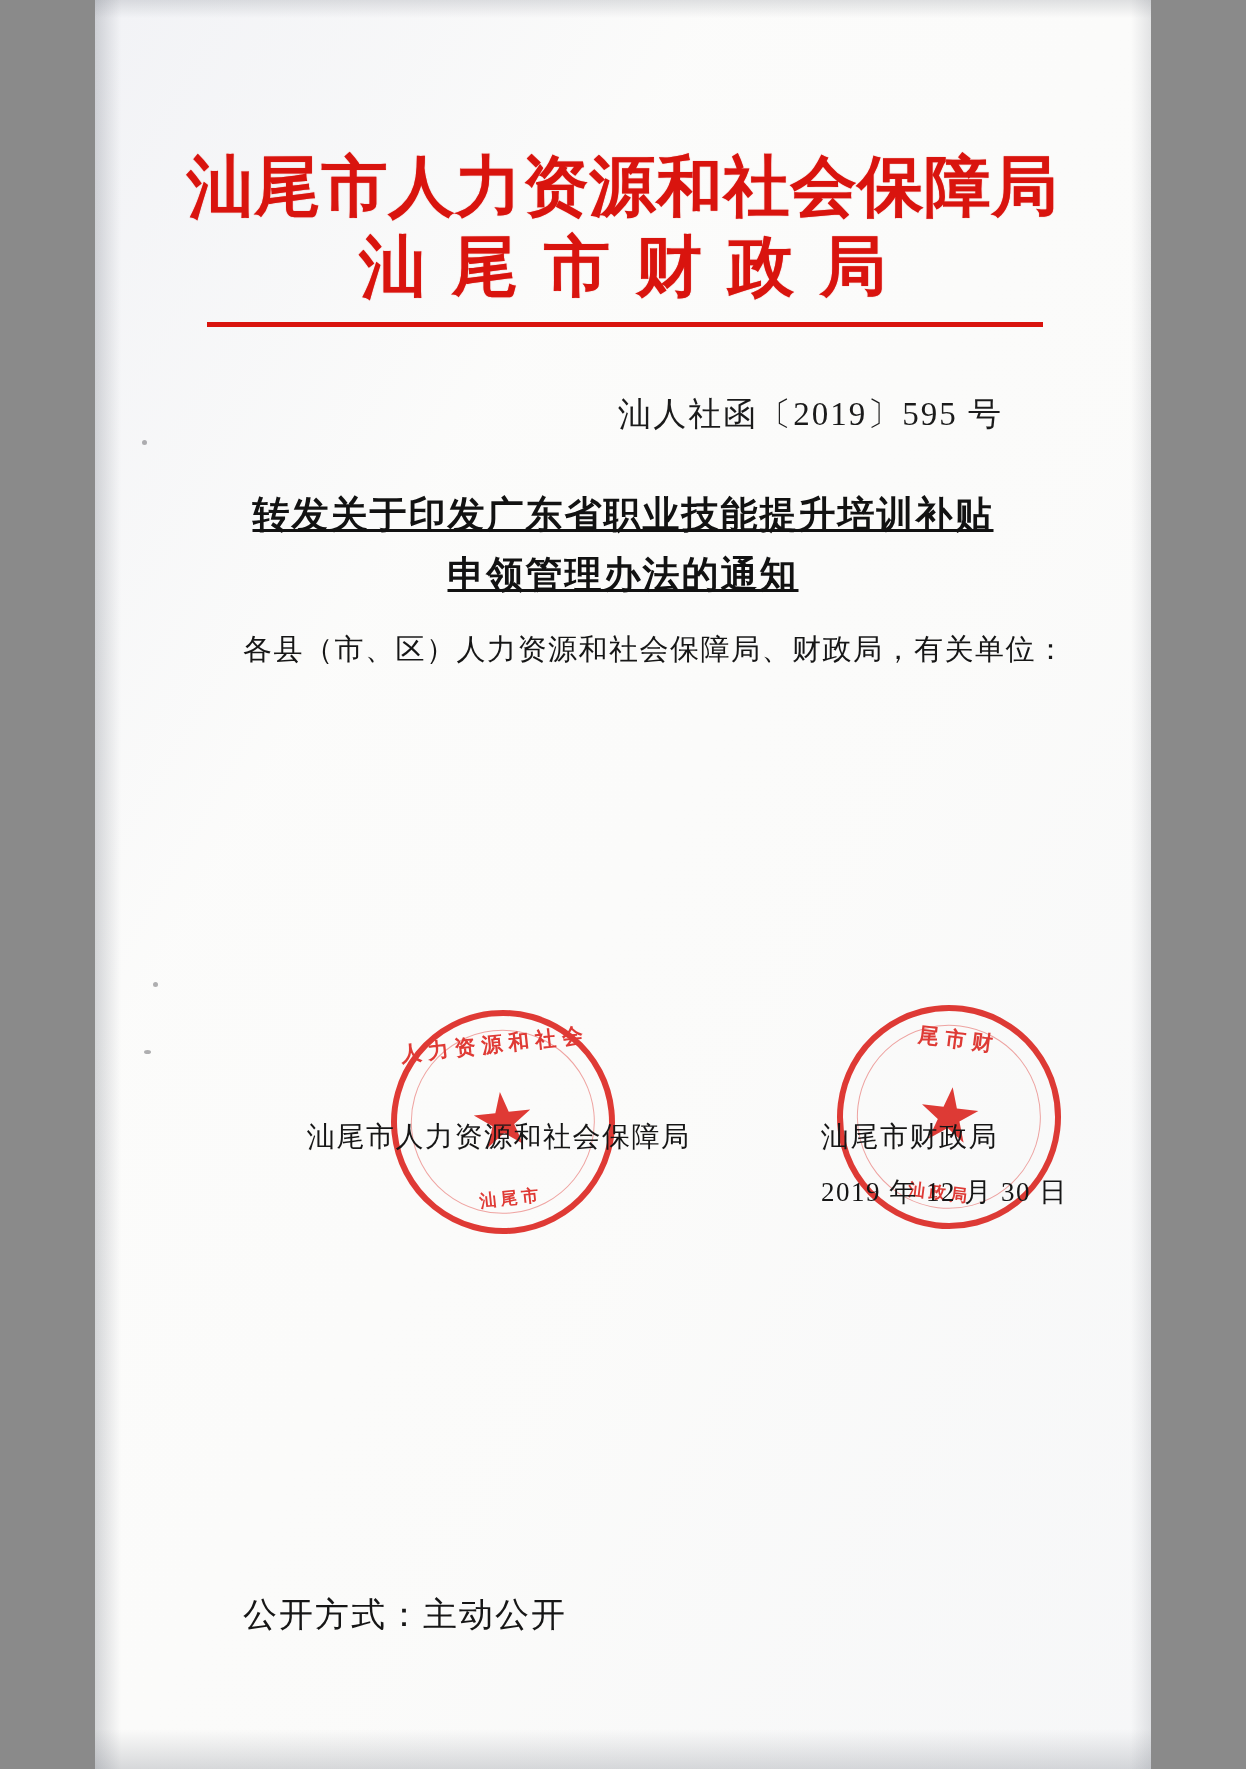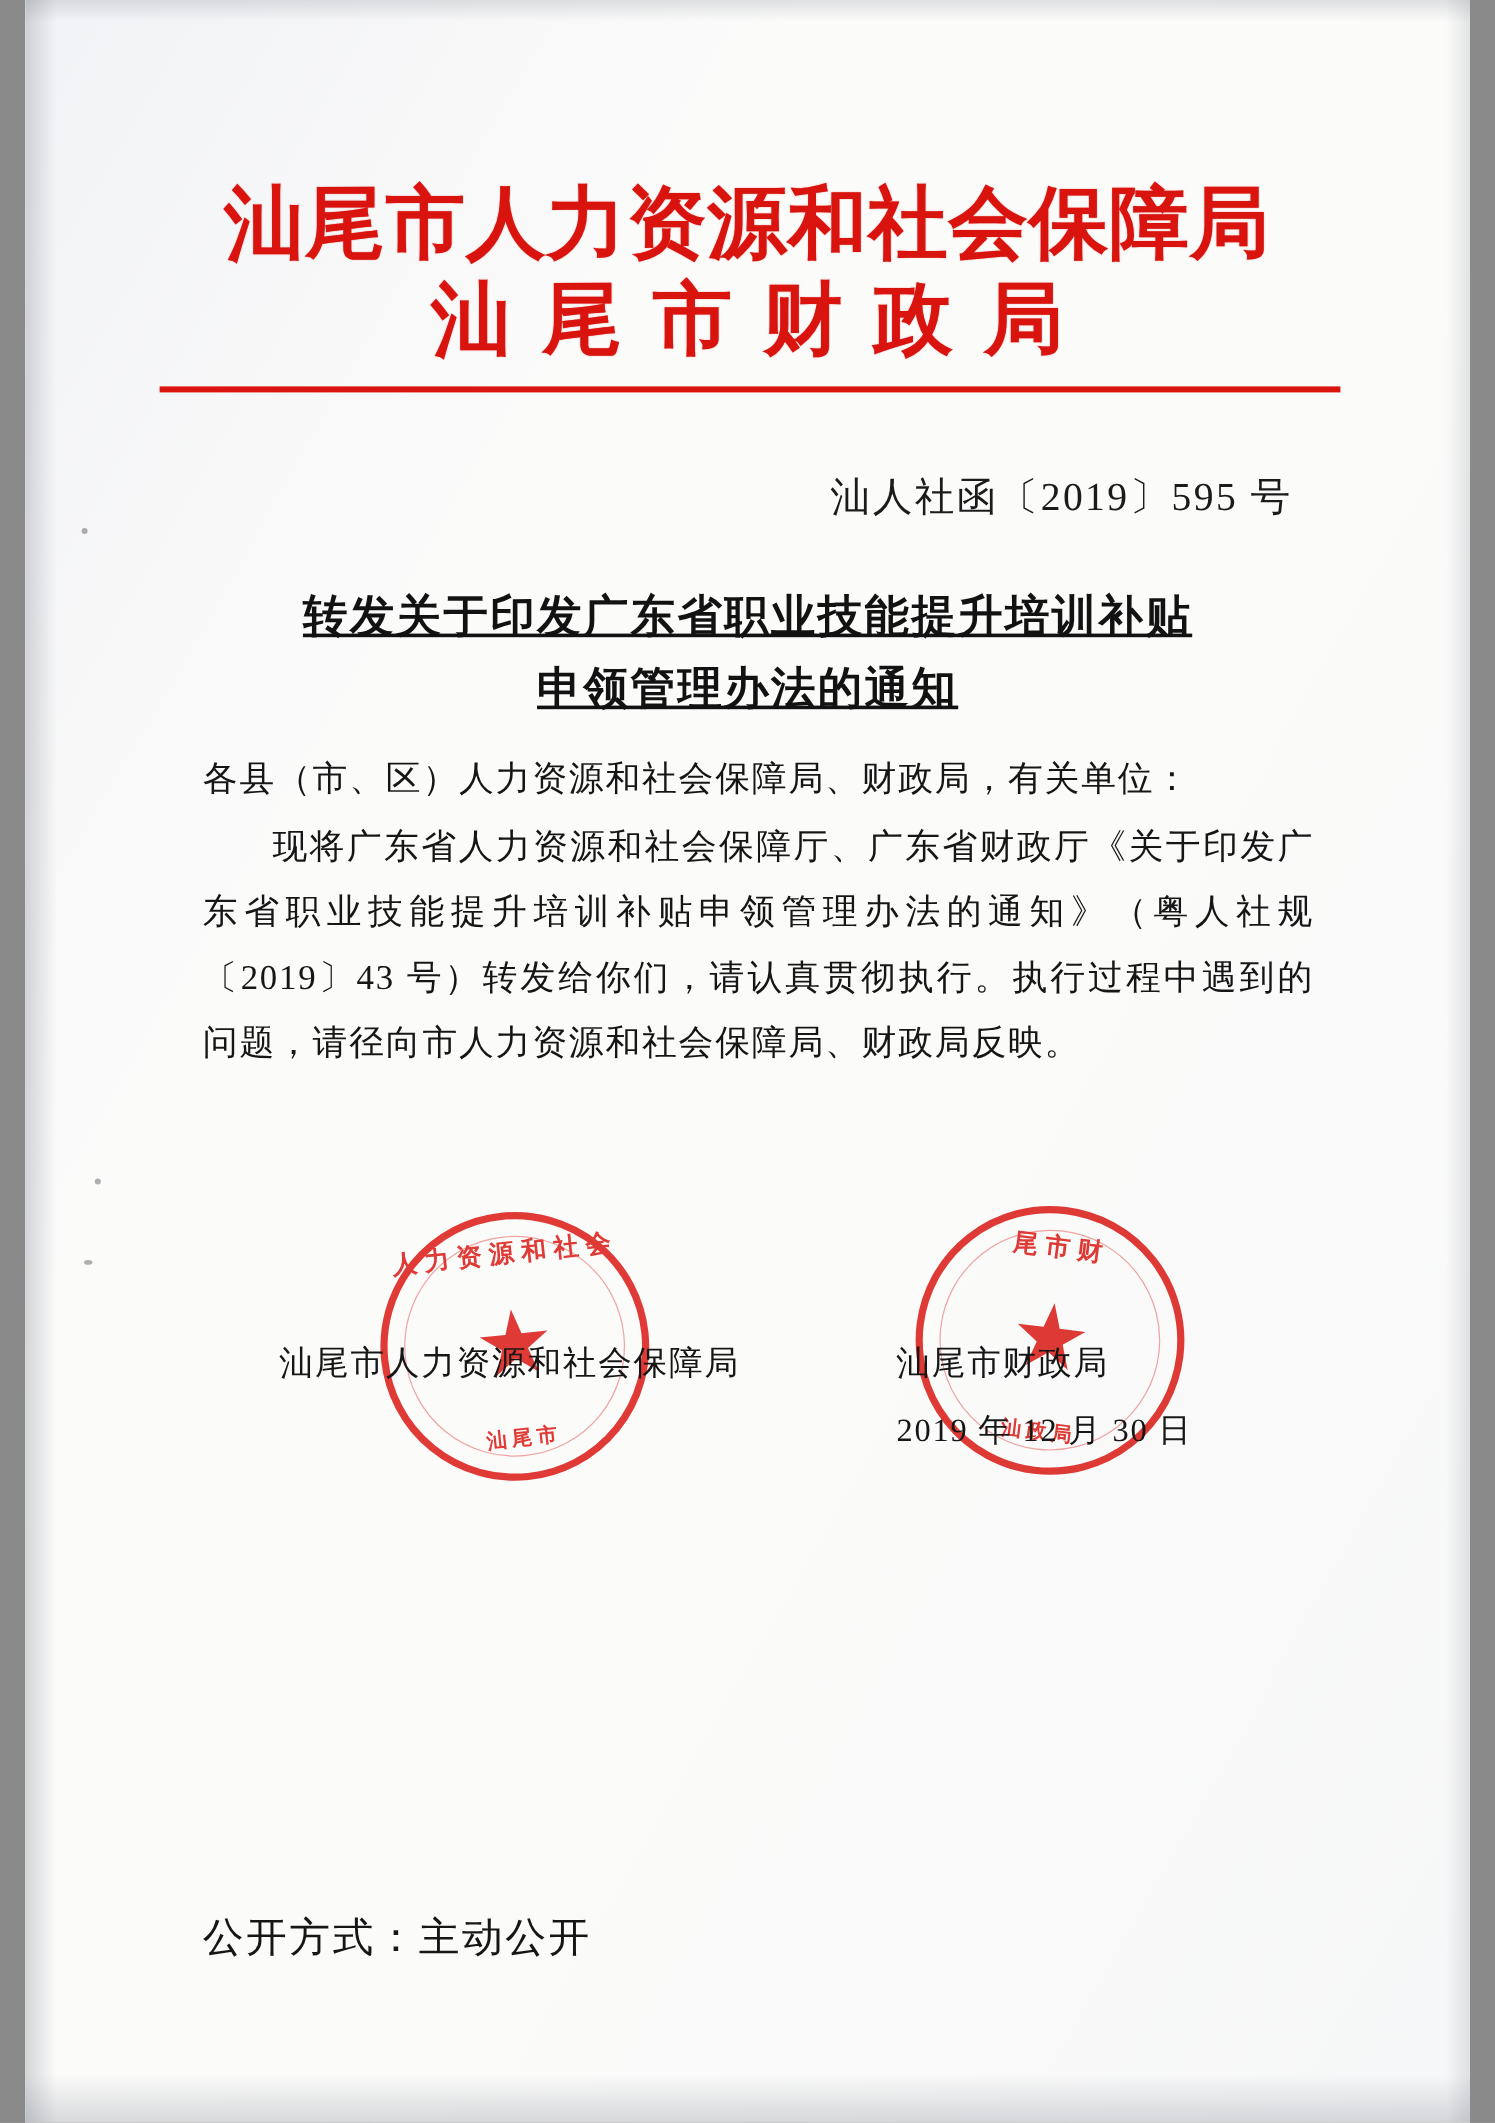--- a/index.html
+++ b/index.html
@@ -3,21 +3,21 @@
 <meta charset="utf-8">
 <style>
   html, body {
     margin: 0;
     padding: 0;
     background: #8a8a8a;
   }
 
   .page {
     position: relative;
-    width: 1204px;
+    width: 1056px;
     height: 1769px;
     margin: 0 auto;
     background: #fbfbfa;
     overflow: hidden;
     font-family: "Liberation Serif", "DejaVu Serif", serif;
     
     background-image:
       linear-gradient(120deg, rgba(240,241,245,0.85) 0%, rgba(252,252,251,0.4) 30%, rgba(250,250,249,0.2) 60%, rgba(244,245,247,0.7) 100%);
   }
 
@@ -230,21 +230,20 @@
 
   <div class="doc-number">汕人社函〔2019〕595 号</div>
 
   <div class="doc-title">
     <div class="tline">转发关于印发广东省职业技能提升培训补贴</div>
     <div class="tline">申领管理办法的通知</div>
   </div>
 
   <div class="body-block">
     <p class="salutation">各县（市、区）人力资源和社会保障局、财政局，有关单位：</p>
-    <p class="para">现将广东省人力资源和社会保障厅、广东省财政厅《关于印发广东省职业技能提升培训补贴申领管理办法的通知》（粤人社规〔2019〕43 号）转发给你们，请认真贯彻执行。执行过程中遇到的问题，请径向市人力资源和社会保障局、财政局反映。</p>
   </div>
 
   <div class="seal seal-hr">
     <div class="seal-ring-inner"></div>
     <div class="arc-text">人力资源和社会</div>
     <div class="seal-star">★</div>
     <div class="bottom-text">汕尾市</div>
   </div>
 
   <div class="seal seal-fin">

